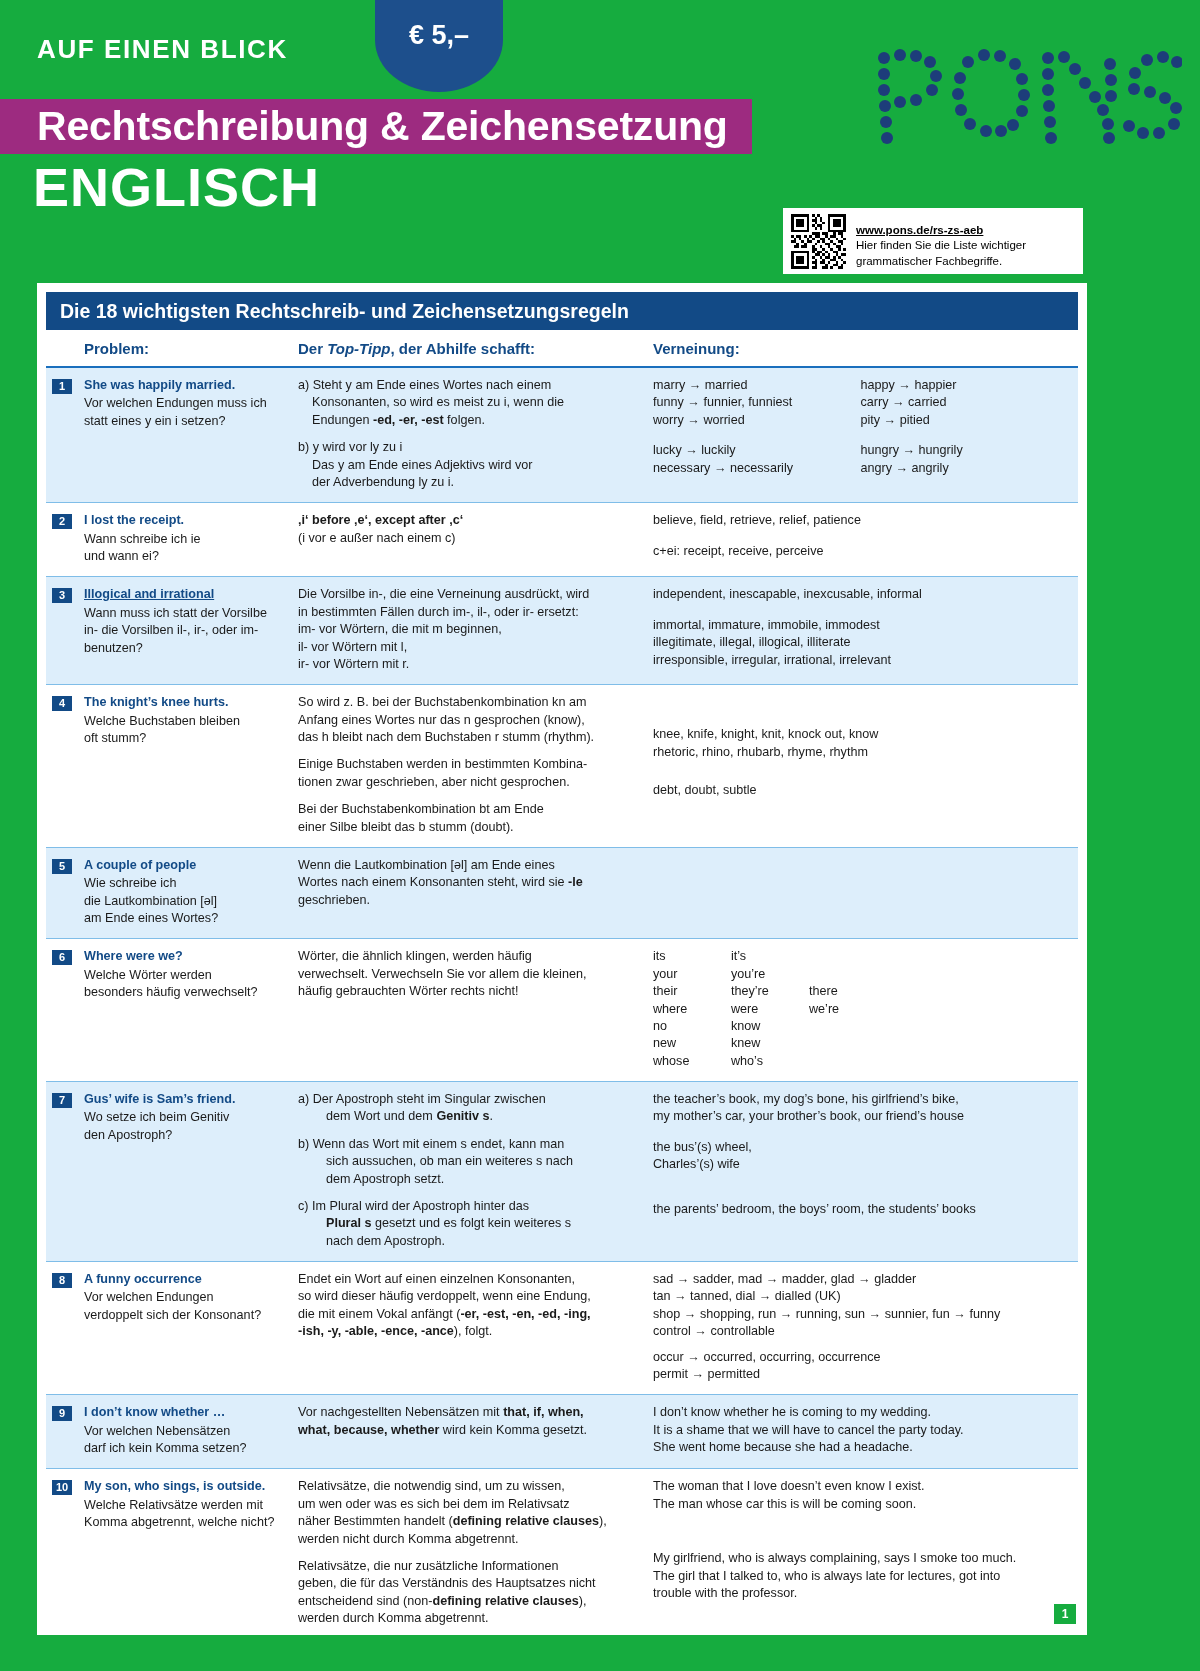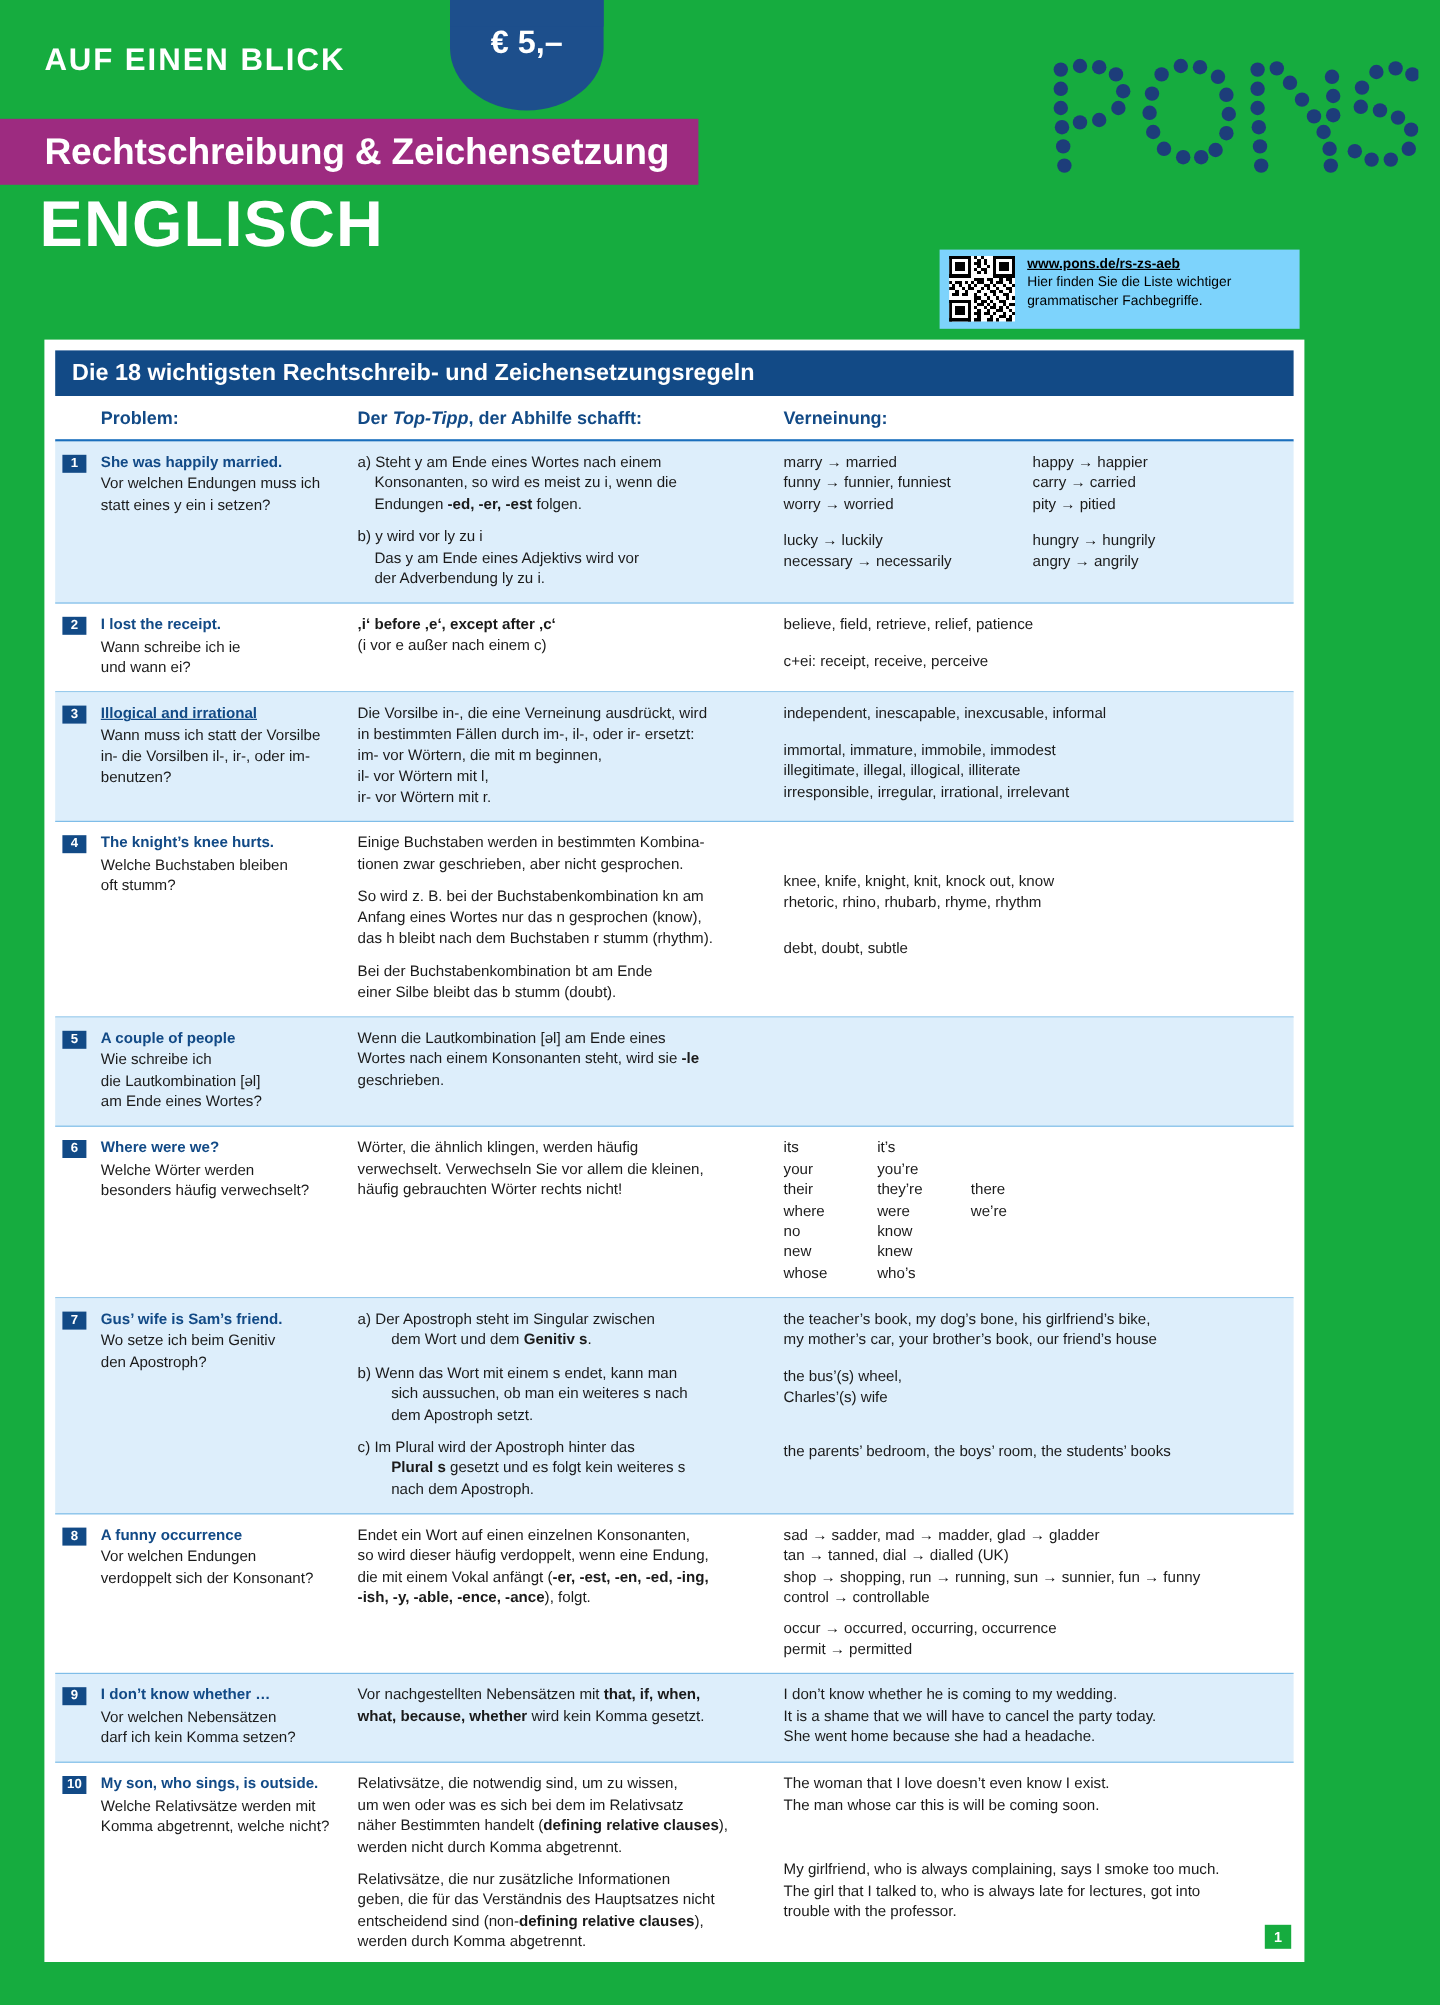--- a/index.html
+++ b/index.html
@@ -38,37 +38,37 @@
     z-index:2;
   }
 
   .magenta-bar {
     position:absolute; left:0; top:99px;
     height:55px; background:#9d2b80;
     padding:0 24px 0 37px;
     display:flex; align-items:center;
   }
   .magenta-bar span {
-    color:#fff; font-size:31px; font-weight:bold; letter-spacing:-0.2px;
+    color:#fff; font-size:41px; font-weight:bold; letter-spacing:-0.2px;
   }
 
   .big-title {
     position:absolute; left:33px; top:160px;
     color:#fff; font-size:54px; font-weight:bold;
     letter-spacing:1px; line-height:1;
   }
 
   
   .pons-logo { position:absolute; right:18px; top:48px; width:310px; height:105px; }
 
   
   .qr-box {
     position:absolute; left:783px; top:208px;
-    width:300px; height:66px; background:#7dd3fc;
-    display:flex; align-items:flex-start; padding:5px 8px;
+    width:300px; height:66px; background:#ffffff;
+    display:flex; align-items:flex-end; padding:5px 8px;
   }
   .qr-img { width:55px; height:55px; flex:0 0 55px; }
   .qr-text { margin-left:10px; font-size:11.5px; line-height:1.33; color:#000; }
   .qr-text .u { font-weight:bold; }
 
   
   .sheet {
     position:absolute; left:37px; top:283px;
     width:1050px; height:1352px;
     background:#ffffff;
@@ -424,22 +424,22 @@
     </div>
 
     <div class="row">
       <div class="c1">
         <span class="num">4</span>
         <span class="q-title">The knight’s knee hurts.</span>
         <span class="q-sub">Welche Buchstaben bleiben</span>
         <span class="q-sub">oft stumm?</span>
       </div>
       <div class="c2">
+        <p class="p"><span>So wird z. B. bei der Buchstabenkombination kn am</span><br><span>Anfang eines Wortes nur das n gesprochen (know),</span><br><span>das h bleibt nach dem Buchstaben r stumm (rhythm).</span></p>
         <p class="p"><span>Einige Buchstaben werden in bestimmten Kombina-</span><br><span>tionen zwar geschrieben, aber nicht gesprochen.</span></p>
-        <p class="p"><span>So wird z. B. bei der Buchstabenkombination kn am</span><br><span>Anfang eines Wortes nur das n gesprochen (know),</span><br><span>das h bleibt nach dem Buchstaben r stumm (rhythm).</span></p>
         <p class="p"><span>Bei der Buchstabenkombination bt am Ende</span><br><span>einer Silbe bleibt das b stumm (doubt).</span></p>
       </div>
       <div class="c3">
         <div style="height:32px"></div>
         <div class="exblock">
           <div>knee, knife, knight, knit, knock out, know</div>
           <div>rhetoric, rhino, rhubarb, rhyme, rhythm</div>
         </div>
         <div style="height:8px"></div>
         <div class="exblock">debt, doubt, subtle</div>

